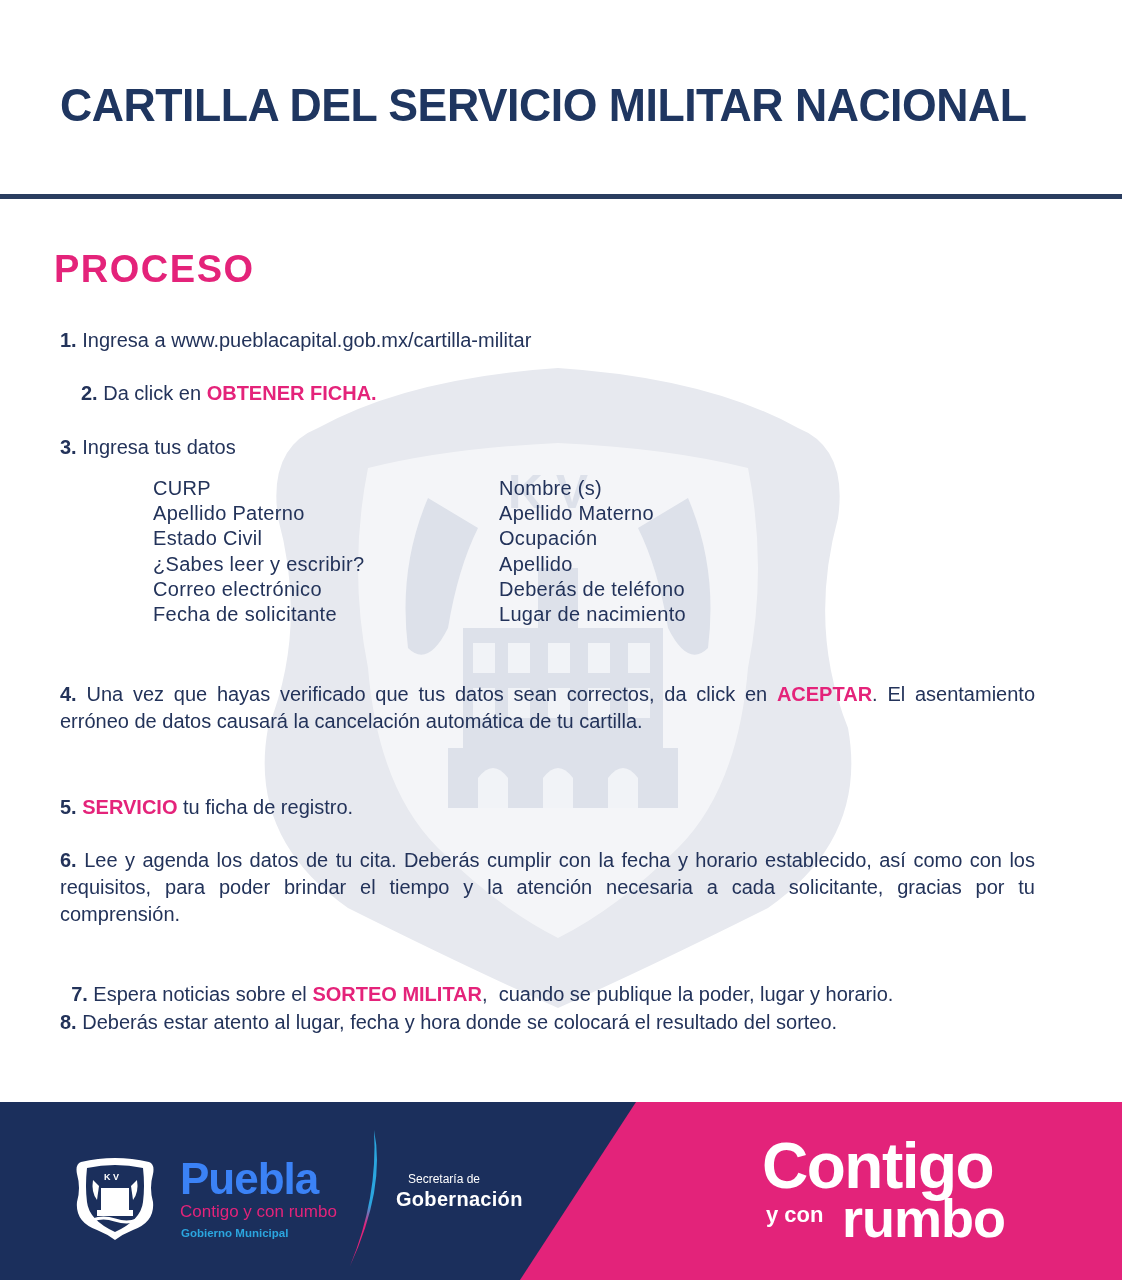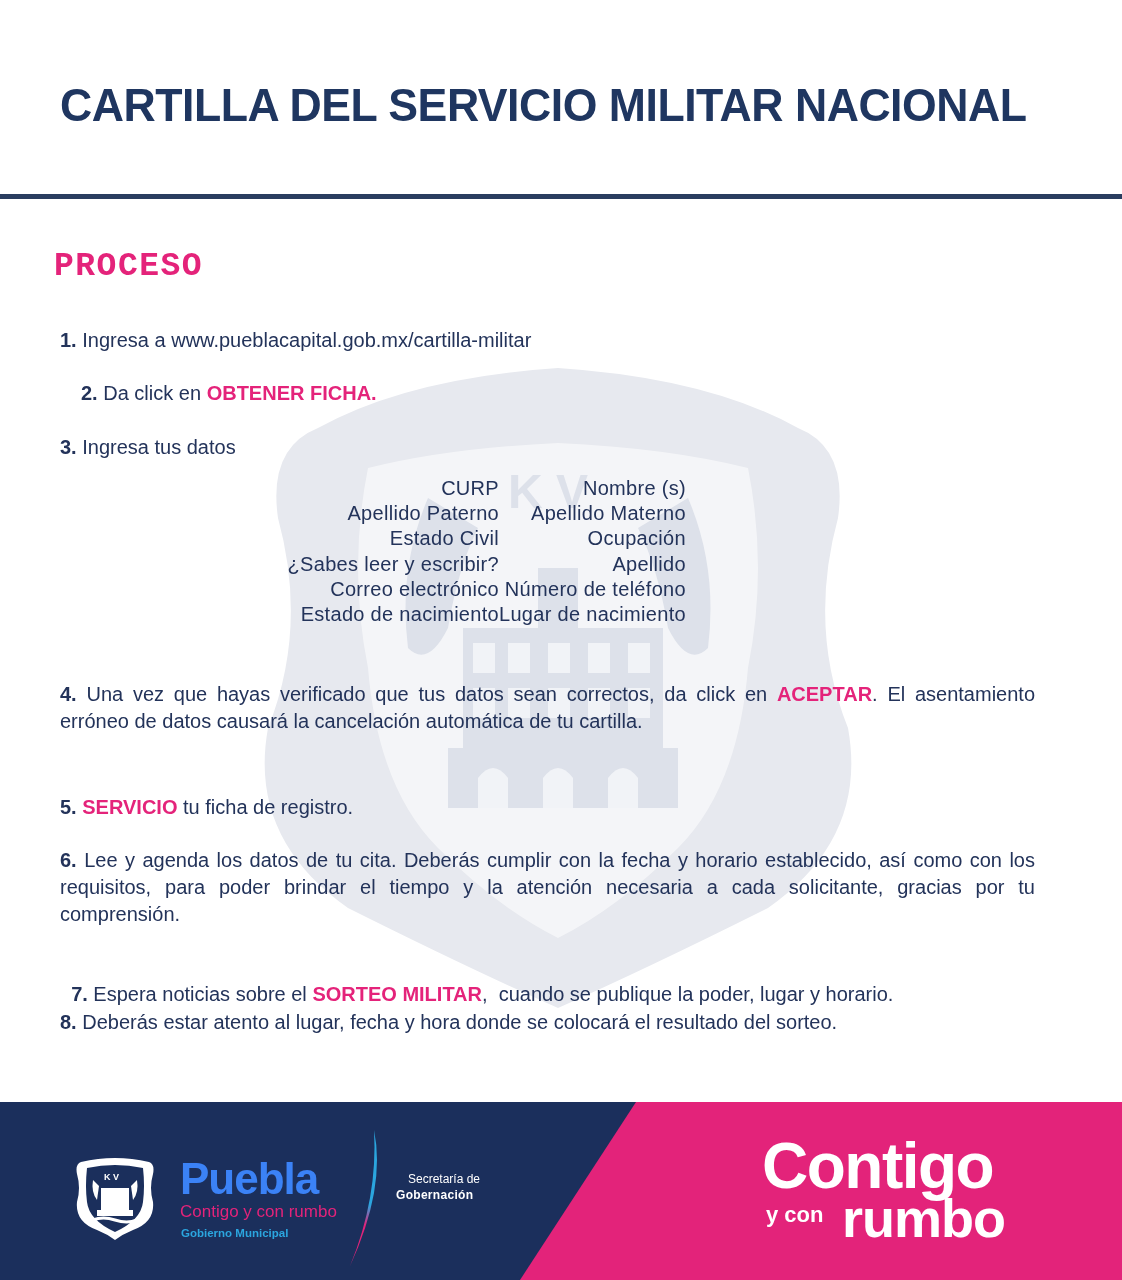--- a/index.html
+++ b/index.html
@@ -12,44 +12,44 @@
     font-size: 46px; letter-spacing: -0.5px; color: #1f3660;
     transform: scaleX(0.97); transform-origin: left center;
     white-space: nowrap;
   }
   .rule { position: absolute; left: 0; top: 194px; width: 1122px; height: 5px; background: #2a3d60; }
 
   .watermark { position: absolute; left: 248px; top: 368px; width: 620px; height: 640px; opacity: 1; }
 
   .section-title {
     position: absolute; left: 54px; top: 248px;
-    font-size: 33px; font-weight: 700; letter-spacing: 1.5px; color: #e4237a; font-family: Liberation Mono, monospace;
+    font-size: 38px; font-weight: 700; letter-spacing: 1.5px; color: #e4237a;
   }
 
   .step { position: absolute; left: 60px; font-size: 20px; color: #23335a; line-height: 27px; }
   .step .num { font-weight: 700; color: #23335a; }
   .step .hl { font-weight: 700; color: #e4237a; }
   .justify { width: 975px; text-align: justify; text-align-last: left; }
 
   .fields { position: absolute; left: 153px; top: 476px; display: flex; gap: 0; }
-  .fields .col { display: flex; flex-direction: column; text-align: right; }
+  .fields .col { display: flex; flex-direction: column; }
   .fields .col.c1 { width: 346px; }
   .fields .item { font-size: 20px; line-height: 25.2px; color: #23335a; letter-spacing: 0.3px; }
 
   .footer { position: absolute; left: 0; top: 1102px; width: 1122px; height: 178px; background: #1b2f5c; overflow: hidden; }
   .footer .pink { position: absolute; top: 0; left: 0; width: 1122px; height: 178px; background: #e3237a;
     clip-path: polygon(636px 0, 1122px 0, 1122px 178px, 520px 178px); }
 
   .shield { position: absolute; left: 73px; top: 54px; width: 84px; height: 84px; }
   .puebla-word { position: absolute; left: 180px; top: 52px; font-size: 44px; font-weight: 700; color: #3b82f6; letter-spacing: -1px; }
   .puebla-tag { position: absolute; left: 180px; top: 100px; font-size: 17px; color: #e4237a; }
   .puebla-gov { position: absolute; left: 181px; top: 125px; font-size: 11.5px; font-weight: 700; color: #2ba6df; }
   .swoosh { position: absolute; left: 330px; top: 26px; width: 60px; height: 140px; }
   .secretaria { position: absolute; left: 408px; top: 70px; font-size: 12px; color: #ffffff; }
-  .gobernacion { position: absolute; left: 396px; top: 86px; font-size: 12px; font-weight: 700; color: #ffffff; letter-spacing: 0.3px; }
+  .gobernacion { position: absolute; left: 396px; top: 86px; font-size: 20px; font-weight: 700; color: #ffffff; letter-spacing: 0.3px; }
 
   .contigo { position: absolute; left: 762px; top: 36px; font-size: 64px; font-weight: 700; color: #fff; letter-spacing: -1.5px; line-height: 56px; }
   .ycon { position: absolute; left: 766px; top: 100px; font-size: 22px; font-weight: 700; color: #fff; }
   .rumbo { position: absolute; left: 842px; top: 88px; font-size: 54px; font-weight: 700; color: #fff; letter-spacing: -1px; line-height: 56px; }
 </style>
 </head>
 <body>
 
 <div class="title">CARTILLA DEL SERVICIO MILITAR NACIONAL</div>
 <div class="rule"></div>
@@ -100,28 +100,28 @@
   <span class="num">3.</span><span> Ingresa tus datos</span>
 </div>
 
 <div class="fields">
   <div class="col c1">
     <div class="item">CURP</div>
     <div class="item">Apellido Paterno</div>
     <div class="item">Estado Civil</div>
     <div class="item">¿Sabes leer y escribir?</div>
     <div class="item">Correo electrónico</div>
-    <div class="item">Estado de nacimiento</div>
+    <div class="item">Fecha de solicitante</div>
   </div>
   <div class="col">
     <div class="item">Nombre (s)</div>
     <div class="item">Apellido Materno</div>
     <div class="item">Ocupación</div>
     <div class="item">Apellido</div>
-    <div class="item">Número de teléfono</div>
+    <div class="item">Deberás de teléfono</div>
     <div class="item">Lugar de nacimiento</div>
   </div>
 </div>
 
 <div class="step justify" style="top:681px;">
   <span class="num">4.</span><span> Una vez que hayas verificado que tus datos sean correctos, da click en </span><span class="hl">ACEPTAR</span><span>. El asentamiento erróneo de datos causará la cancelación automática de tu cartilla.</span>
 </div>
 
 <div class="step" style="top:794px;">
   <span class="num">5.</span><span> </span><span class="hl">SERVICIO</span><span> tu ficha de registro.</span>

